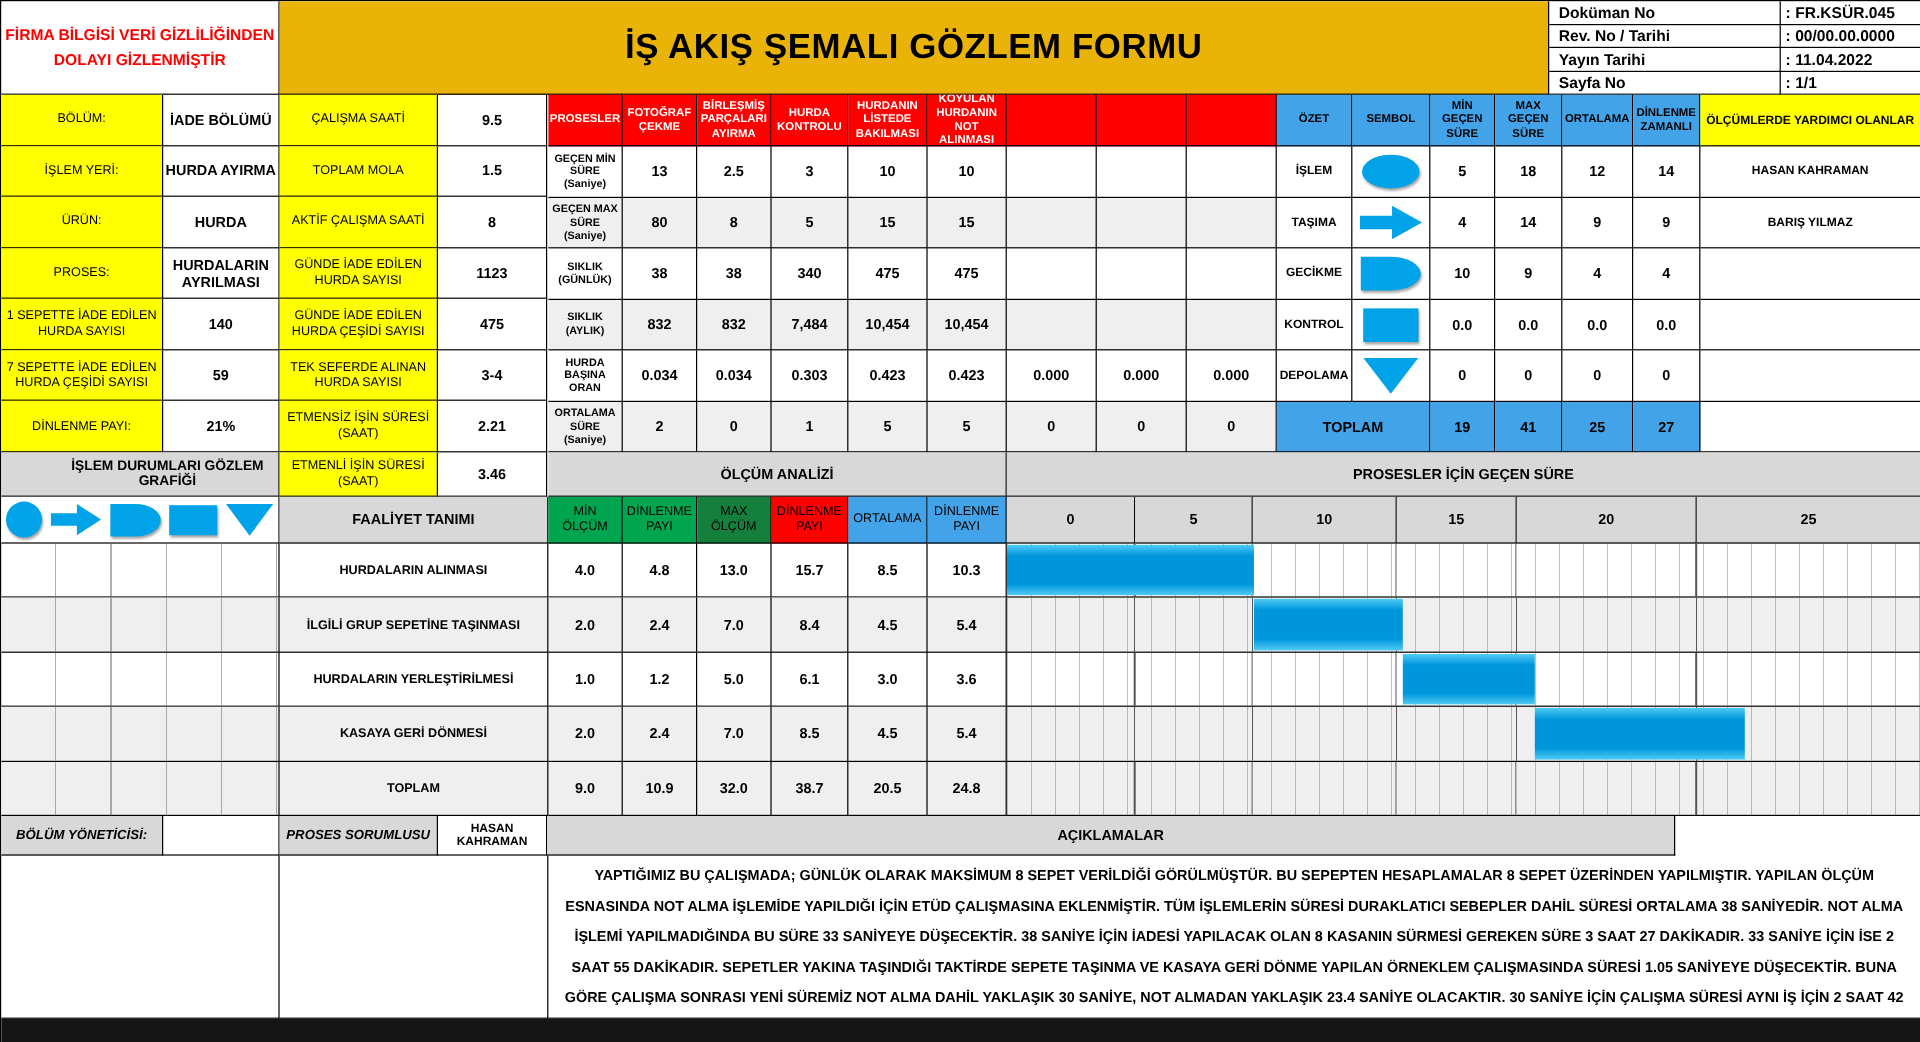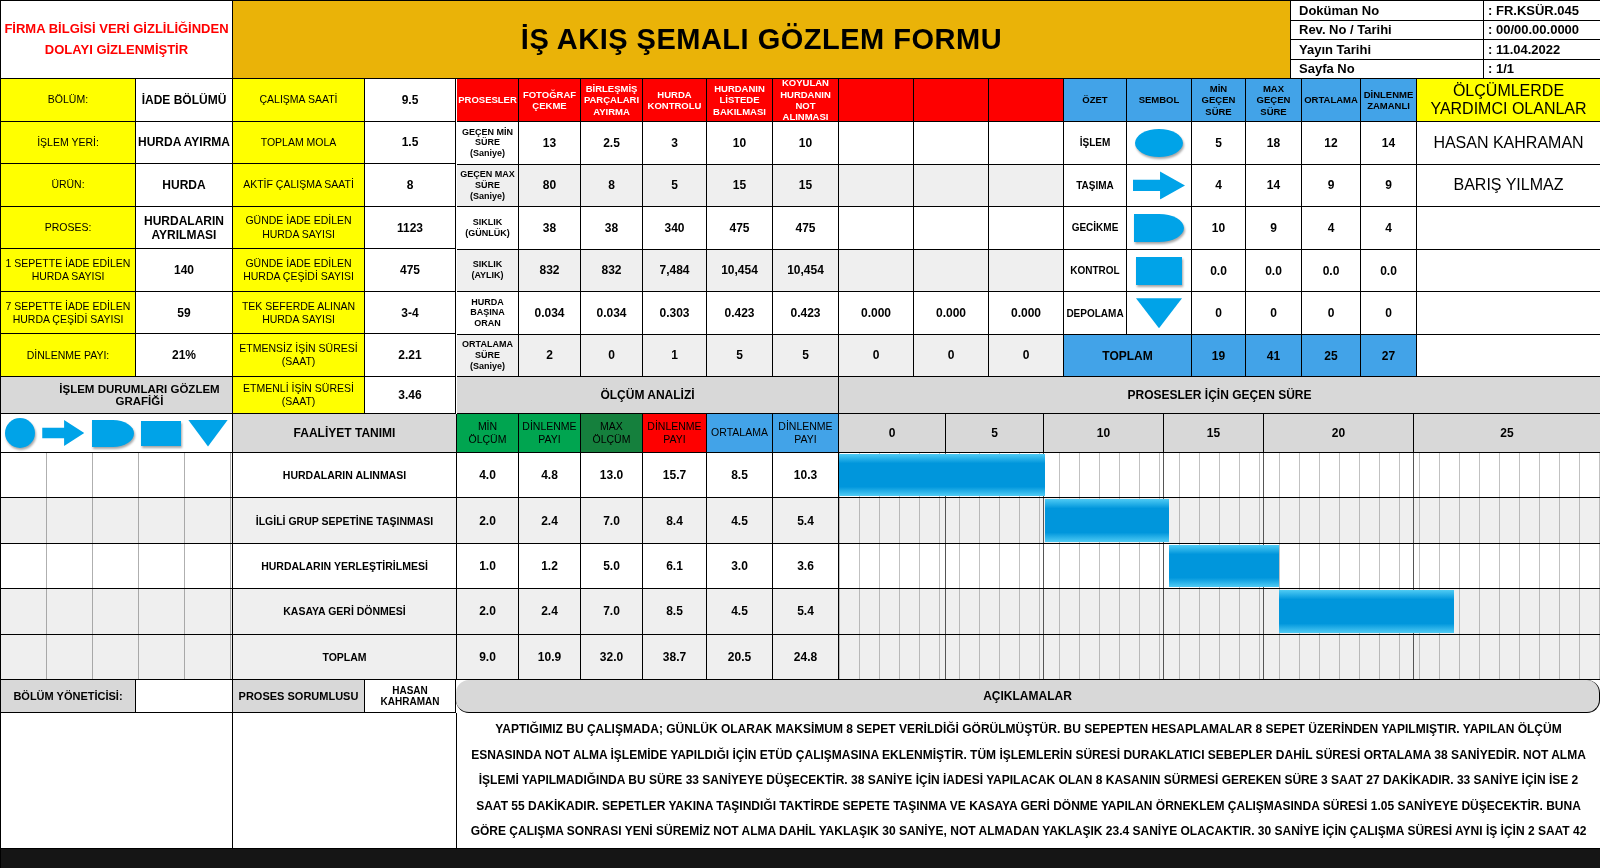--- a/index.html
+++ b/index.html
@@ -33,21 +33,21 @@
   .w62{width:62px}.w64{width:64px}.w66{width:66px}.w75{width:75px}
   .w63{width:63px}.w65{width:65px}.w54{width:54px}.w56{width:56px}.w59{width:59px}.w184{width:184px}
   .w232{width:232px}.w224{width:224px}
   .w107{width:107px}.w98{width:98px}.w120{width:120px}.w100{width:100px}.w150{width:150px}.w187{width:187px}
   .ehead{height:43px;display:flex;flex-shrink:0;}
   .ehc{font-weight:bold;font-size:9.5px;line-height:1.2;}
   .elbl{font-weight:bold;font-size:9px;line-height:1.2;}
   .tbody{flex:1;display:flex;flex-direction:column;min-height:0;}
   .ohc{font-weight:bold;font-size:9.5px;line-height:1.2;}
   .olbl{font-weight:bold;font-size:10px;}
-  .helper{font-weight:normal;font-size:16px;}
+  .helper{font-weight:bold;font-size:10px;}
   .totrow{height:42px;display:flex;flex-shrink:0;}
   
   .shape{background:#00A3E8;filter:drop-shadow(1px 2px 1px rgba(0,0,0,.35));flex-shrink:0;}
   .shape-ellipse{width:48px;height:28px;border-radius:50%;}
   .shape-arrow{width:52px;height:28px;clip-path:polygon(0 30%,52% 30%,52% 0,100% 50%,52% 100%,52% 70%,0 70%);}
   .shape-delay{width:50px;height:28px;border-radius:0 50% 50% 0 / 0 50% 50% 0;}
   .shape-rect{width:46px;height:28px;}
   .shape-triangle{width:46px;height:30px;clip-path:polygon(0 0,100% 0,50% 100%);}
   .lg-circle{width:30px;height:30px;border-radius:50%;}
   .lg-arrow{width:42px;height:26px;clip-path:polygon(0 30%,52% 30%,52% 0,100% 50%,52% 100%,52% 70%,0 70%);}
@@ -66,21 +66,21 @@
     background-image:
       linear-gradient(to right,transparent 0 106px,#555 106px 107px,transparent 107px 100%),
       linear-gradient(to right,transparent 0 204px,#555 204px 205px,transparent 205px 100%),
       linear-gradient(to right,transparent 0 324px,#555 324px 325px,transparent 325px 100%),
       linear-gradient(to right,transparent 0 424px,#555 424px 425px,transparent 425px 100%),
       linear-gradient(to right,transparent 0 574px,#555 574px 575px,transparent 575px 100%),
       repeating-linear-gradient(to right,rgba(100,100,100,.40) 0 1px,transparent 1px 20px);}
   .bar{position:absolute;top:1px;bottom:1px;z-index:2;
        background:linear-gradient(180deg,#4FCBF4 0%,#0096DC 22%,#0096DC 78%,#4FCBF4 100%);}
   
-  .signlbl{font-weight:bold;font-size:11px;}
+  .signlbl{font-weight:bold;font-size:11px;font-style:italic;}
   .signval{font-weight:bold;font-size:10px;}
   .paragraph{width:1144px;font-weight:bold;font-size:12px;line-height:25.5px;
              text-align:center;padding:4px 8px;align-items:flex-start;}
   .blackband{position:absolute;left:0;top:848px;width:1600px;height:20px;background:#151515;}
 </style>
 </head>
 <body>
 
 <div class="sheet">
 
@@ -421,21 +421,21 @@
           
         </div>
       </div>
     </div>
 
   <div class="band" style="left:0;top:679px;width:1600px;height:33px;">
     <div class="c w135 gray signlbl">BÖLÜM YÖNETİCİSİ:</div>
     <div class="c w97"></div>
     <div class="c w133 gray signlbl">PROSES SORUMLUSU</div>
     <div class="c w91 signval">HASAN KAHRAMAN</div>
-    <div class="c gray sec" style="width:1144px;border-radius:13px;">AÇIKLAMALAR</div>
+    <div class="c gray sec" style="width:940px;">AÇIKLAMALAR</div>
   </div>
 
   <div class="band" style="left:0;top:712px;width:1600px;height:136px;">
     <div class="c w232"></div>
     <div class="c w224"></div>
     <div class="c paragraph">YAPTIĞIMIZ BU ÇALIŞMADA; GÜNLÜK OLARAK MAKSİMUM 8 SEPET VERİLDİĞİ GÖRÜLMÜŞTÜR. BU SEPEPTEN HESAPLAMALAR 8 SEPET ÜZERİNDEN YAPILMIŞTIR. YAPILAN ÖLÇÜM ESNASINDA NOT ALMA İŞLEMİDE YAPILDIĞI İÇİN ETÜD ÇALIŞMASINA EKLENMİŞTİR. TÜM İŞLEMLERİN SÜRESİ DURAKLATICI SEBEPLER DAHİL SÜRESİ ORTALAMA 38 SANİYEDİR. NOT ALMA İŞLEMİ YAPILMADIĞINDA BU SÜRE 33 SANİYEYE DÜŞECEKTİR.  38 SANİYE İÇİN İADESİ YAPILACAK OLAN 8 KASANIN SÜRMESİ GEREKEN SÜRE 3 SAAT 27 DAKİKADIR. 33 SANİYE İÇİN İSE 2 SAAT 55 DAKİKADIR. SEPETLER YAKINA TAŞINDIĞI TAKTİRDE  SEPETE TAŞINMA VE KASAYA GERİ DÖNME YAPILAN ÖRNEKLEM ÇALIŞMASINDA SÜRESİ  1.05  SANİYEYE DÜŞECEKTİR. BUNA GÖRE ÇALIŞMA SONRASI YENİ SÜREMİZ NOT ALMA DAHİL YAKLAŞIK 30 SANİYE, NOT ALMADAN YAKLAŞIK  23.4 SANİYE OLACAKTIR. 30 SANİYE İÇİN ÇALIŞMA SÜRESİ  AYNI İŞ İÇİN  2 SAAT 42 DAKİKA 23.4 SANİYE İÇİN İSE 2 SAAT 10 DAKİKA OLACAKTIR.</div>
   </div>
 
   <div class="blackband"></div>
 

